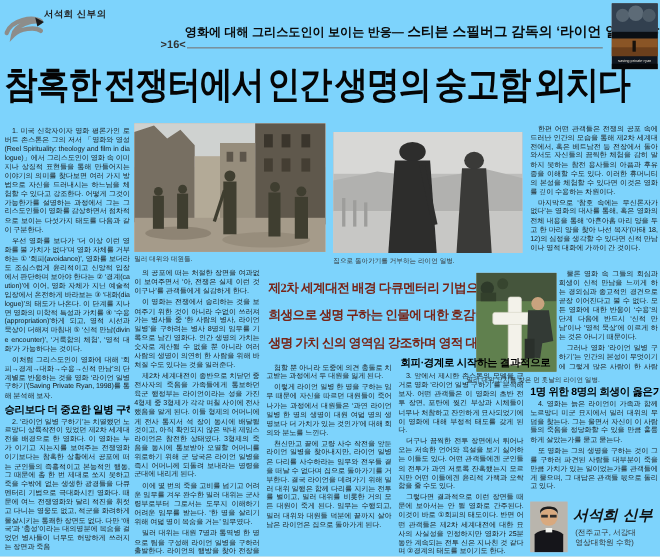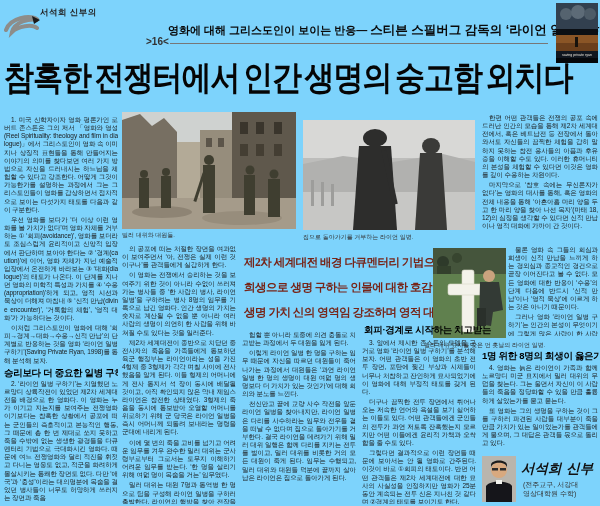--- a/index.html
+++ b/index.html
@@ -167,21 +167,21 @@
     </g>
   </svg>
   <div class="abs cap" style="left:424px;top:341px">밀러 대위 묘지를 찾은 먼 훗날의 라이언 일병.</div>
 
   <div class="abs col" style="left:242px;top:331px;width:114px;height:173px">
     <p>험할 뿐 아니라 도중에 의견 충돌로 치고받는 과정에서 두 대원을 잃게 된다.</p>
     <p>이렇게 라이언 일병 한 명을 구하는 임무 때문에 자신을 따르던 대원들이 죽어나가는 과정에서 대원들은 ‘과연 라이언 일병 한 명의 생명이 대원 여덟 명의 생명보다 더 가치가 있는 것인가’에 대해 회의와 분노를 느낀다.</p>
     <p>천신만고 끝에 교량 사수 작전을 앞둔 라이언 일병을 찾아내지만, 라이언 일병은 다리를 사수하라는 임무와 전우들 곁을 떠날 수 없다며 집으로 돌아가기를 거부한다. 결국 라이언을 데려가기 위해 밀러 대위 일행은 함께 다리를 지키는 전투를 벌이고, 밀러 대위를 비롯한 거의 모든 대원이 죽게 된다. 임무는 수행되고, 밀러 대위와 대원들 덕분에 끝까지 살아남은 라이언은 집으로 돌아가게 된다.</p>
   </div>
 
-  <h3 class="abs-sub" style="left:364px;top:324px">회피·경계로 시작하는 치고받는</h3>
+  <h3 class="abs-sub" style="left:364px;top:324px">회피·경계로 시작하는 결과적으로</h3>
   <div class="abs col" style="left:362px;top:339px;width:114px;height:165px">
     <p>3. 앞에서 제시한 존스톤의 모델을 근거로 영화 ‘라이언 일병 구하기’를 분석해 보자. 어떤 관객들은 이 영화의 초반 전투 장면, 포탄에 찢긴 부상과 시체들이 너무나 처참하고 잔인하게 묘사되었기에 이 영화에 대해 부정적 태도를 갖게 된다.</p>
     <p>더구나 끔찍한 전투 장면에서 튀어나오는 저속한 언어와 욕설을 보기 싫어하는 이들도 있다. 어떤 관객들에겐 군인들의 전투가 과연 저토록 잔혹했는지 모르지만 어떤 이들에겐 윤리적 가책과 오싹함을 줄 수도 있다.</p>
     <p>그렇다면 결과적으로 이런 장면들 때문에 보아서는 안 될 영화로 간주된다. 이것이 바로 ①회피의 태도이다. 반면 어떤 관객들은 제2차 세계대전에 대한 묘사의 사실성을 인정하지만 영화가 25분 동안 계속되는 전투 신은 지나친 것 같다며 ②경계의 태도를 보이기도 한다.</p>
   </div>
 
   <div class="abs col" style="left:482px;top:114px;width:116px;height:128px">
     <p>한편 어떤 관객들은 전쟁의 공포 속에 드러난 인간의 모습을 통해 제2차 세계대전에서, 혹은 베트남전 등 전장에서 돌아와서도 자신들의 끔찍한 체험을 감히 말하지 못하는 참전 용사들의 아픔과 후유증을 이해할 수도 있다. 이러한 휴머니티의 본성을 체험할 수 있다면 이것은 영화를 깊이 수용하는 차원이다.</p>
     <p>마지막으로 ‘참호 속에는 무신론자가 없다’는 영화의 대사를 통해, 혹은 영화의 전체 내용을 통해 ‘아흔아홉 마리 양을 두고 한 마리 양을 찾아 나선 목자’(마태 18,12)의 심정을 생각할 수 있다면 신적 만남이나 영적 대화에 가까이 간 것이다.</p>
   </div>

